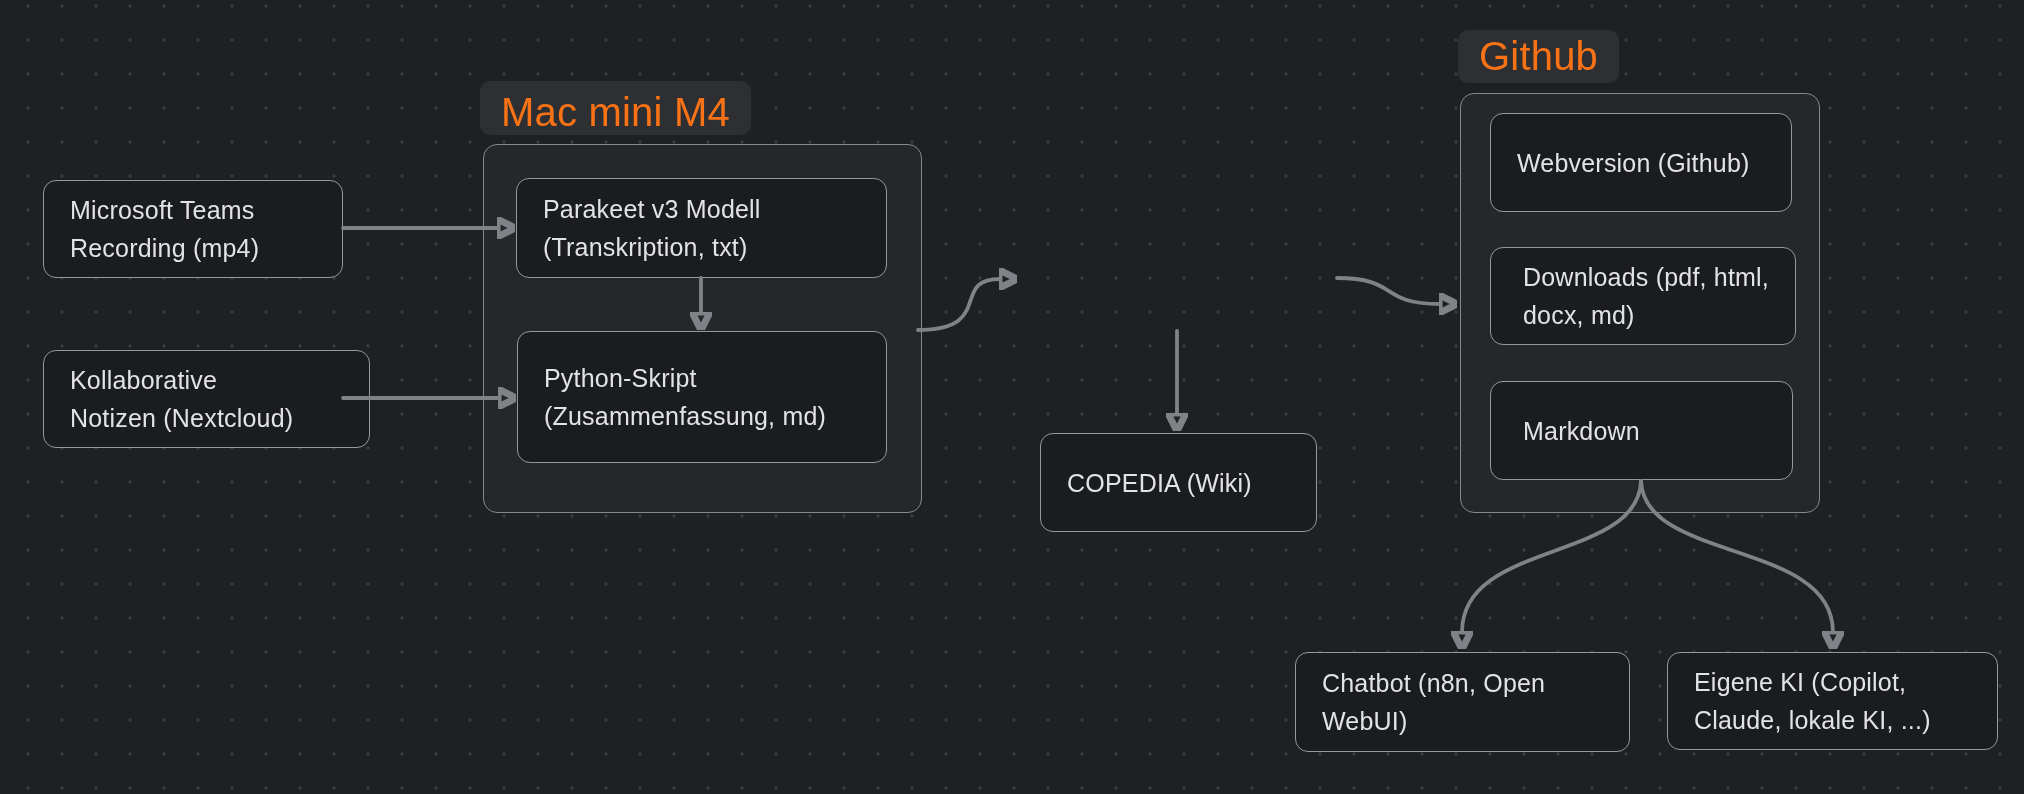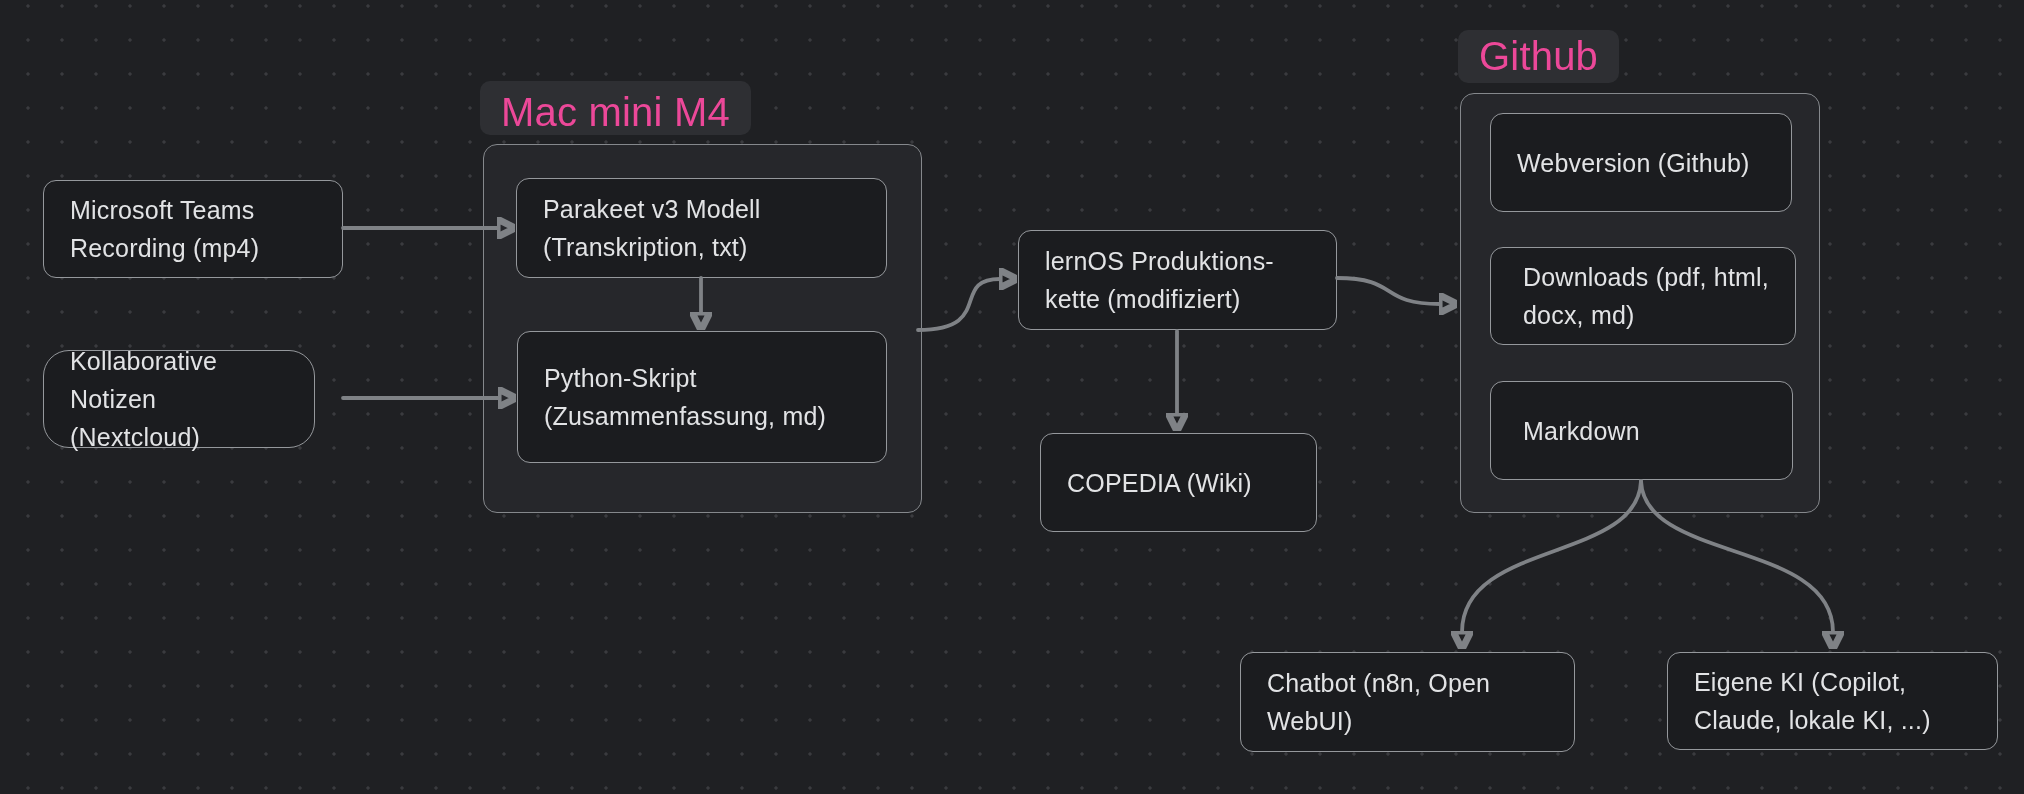--- a/index.html
+++ b/index.html
@@ -16,21 +16,21 @@
   .group{
     position:absolute;
     background:#26272b;
     border:1.5px solid #85888c;
     border-radius:14px;
     box-sizing:border-box;
   }
   .chip{
     position:absolute;
     background:#2e2f33;
-    color:#ec4899;
+    color:#f97316;
     border-radius:10px;
     display:flex;align-items:center;
     padding:0 21px;
     font-size:40px;
     box-sizing:border-box;
     letter-spacing:0.2px;
   }
   .node{
     position:absolute;
     background:#1b1c1f;
@@ -61,58 +61,54 @@
   </div>
   <div class="chip" style="left:1458px;top:30px;height:53px;">
     <span>Github</span>
   </div>
 
   <div class="node" style="left:43px;top:180px;width:300px;height:98px;">
     <span class="lbl">Microsoft Teams
 Recording (mp4)</span>
   </div>
 
-  <div class="node" style="left:43px;top:350px;width:272px;height:98px;border-radius:26px;">
+  <div class="node" style="left:43px;top:350px;width:327px;height:98px;">
     <span class="lbl">Kollaborative
 Notizen (Nextcloud)</span>
   </div>
 
   <div class="node" style="left:516px;top:178px;width:371px;height:100px;">
     <span class="lbl">Parakeet v3 Modell
 (Transkription, txt)</span>
   </div>
 
   <div class="node" style="left:517px;top:331px;width:370px;height:132px;">
     <span class="lbl">Python-Skript
 (Zusammenfassung, md)</span>
   </div>
 
-  <div class="node" style="left:1018px;top:230px;width:319px;height:100px;">
-    <span class="lbl">lernOS Produktions-
-kette (modifiziert)</span>
-  </div>
 
   <div class="node" style="left:1040px;top:433px;width:277px;height:99px;">
     <span class="lbl">COPEDIA (Wiki)</span>
   </div>
 
   <div class="node" style="left:1490px;top:113px;width:302px;height:99px;">
     <span class="lbl">Webversion (Github)</span>
   </div>
 
   <div class="node" style="left:1490px;top:247px;width:306px;height:98px;justify-content:flex-end;">
     <span class="lbl">Downloads (pdf, html,
 docx, md)</span>
   </div>
 
   <div class="node" style="left:1490px;top:381px;width:303px;height:99px;padding-left:32px;">
     <span class="lbl">Markdown</span>
   </div>
 
-  <div class="node" style="left:1240px;top:652px;width:335px;height:100px;">
+  <div class="node" style="left:1295px;top:652px;width:335px;height:100px;">
     <span class="lbl">Chatbot (n8n, Open
 WebUI)</span>
   </div>
 
   <div class="node" style="left:1667px;top:652px;width:331px;height:98px;">
     <span class="lbl">Eigene KI (Copilot,
 Claude, lokale KI, ...)</span>
   </div>
 
   <svg class="edges" width="2024" height="794" viewBox="0 0 2024 794">

